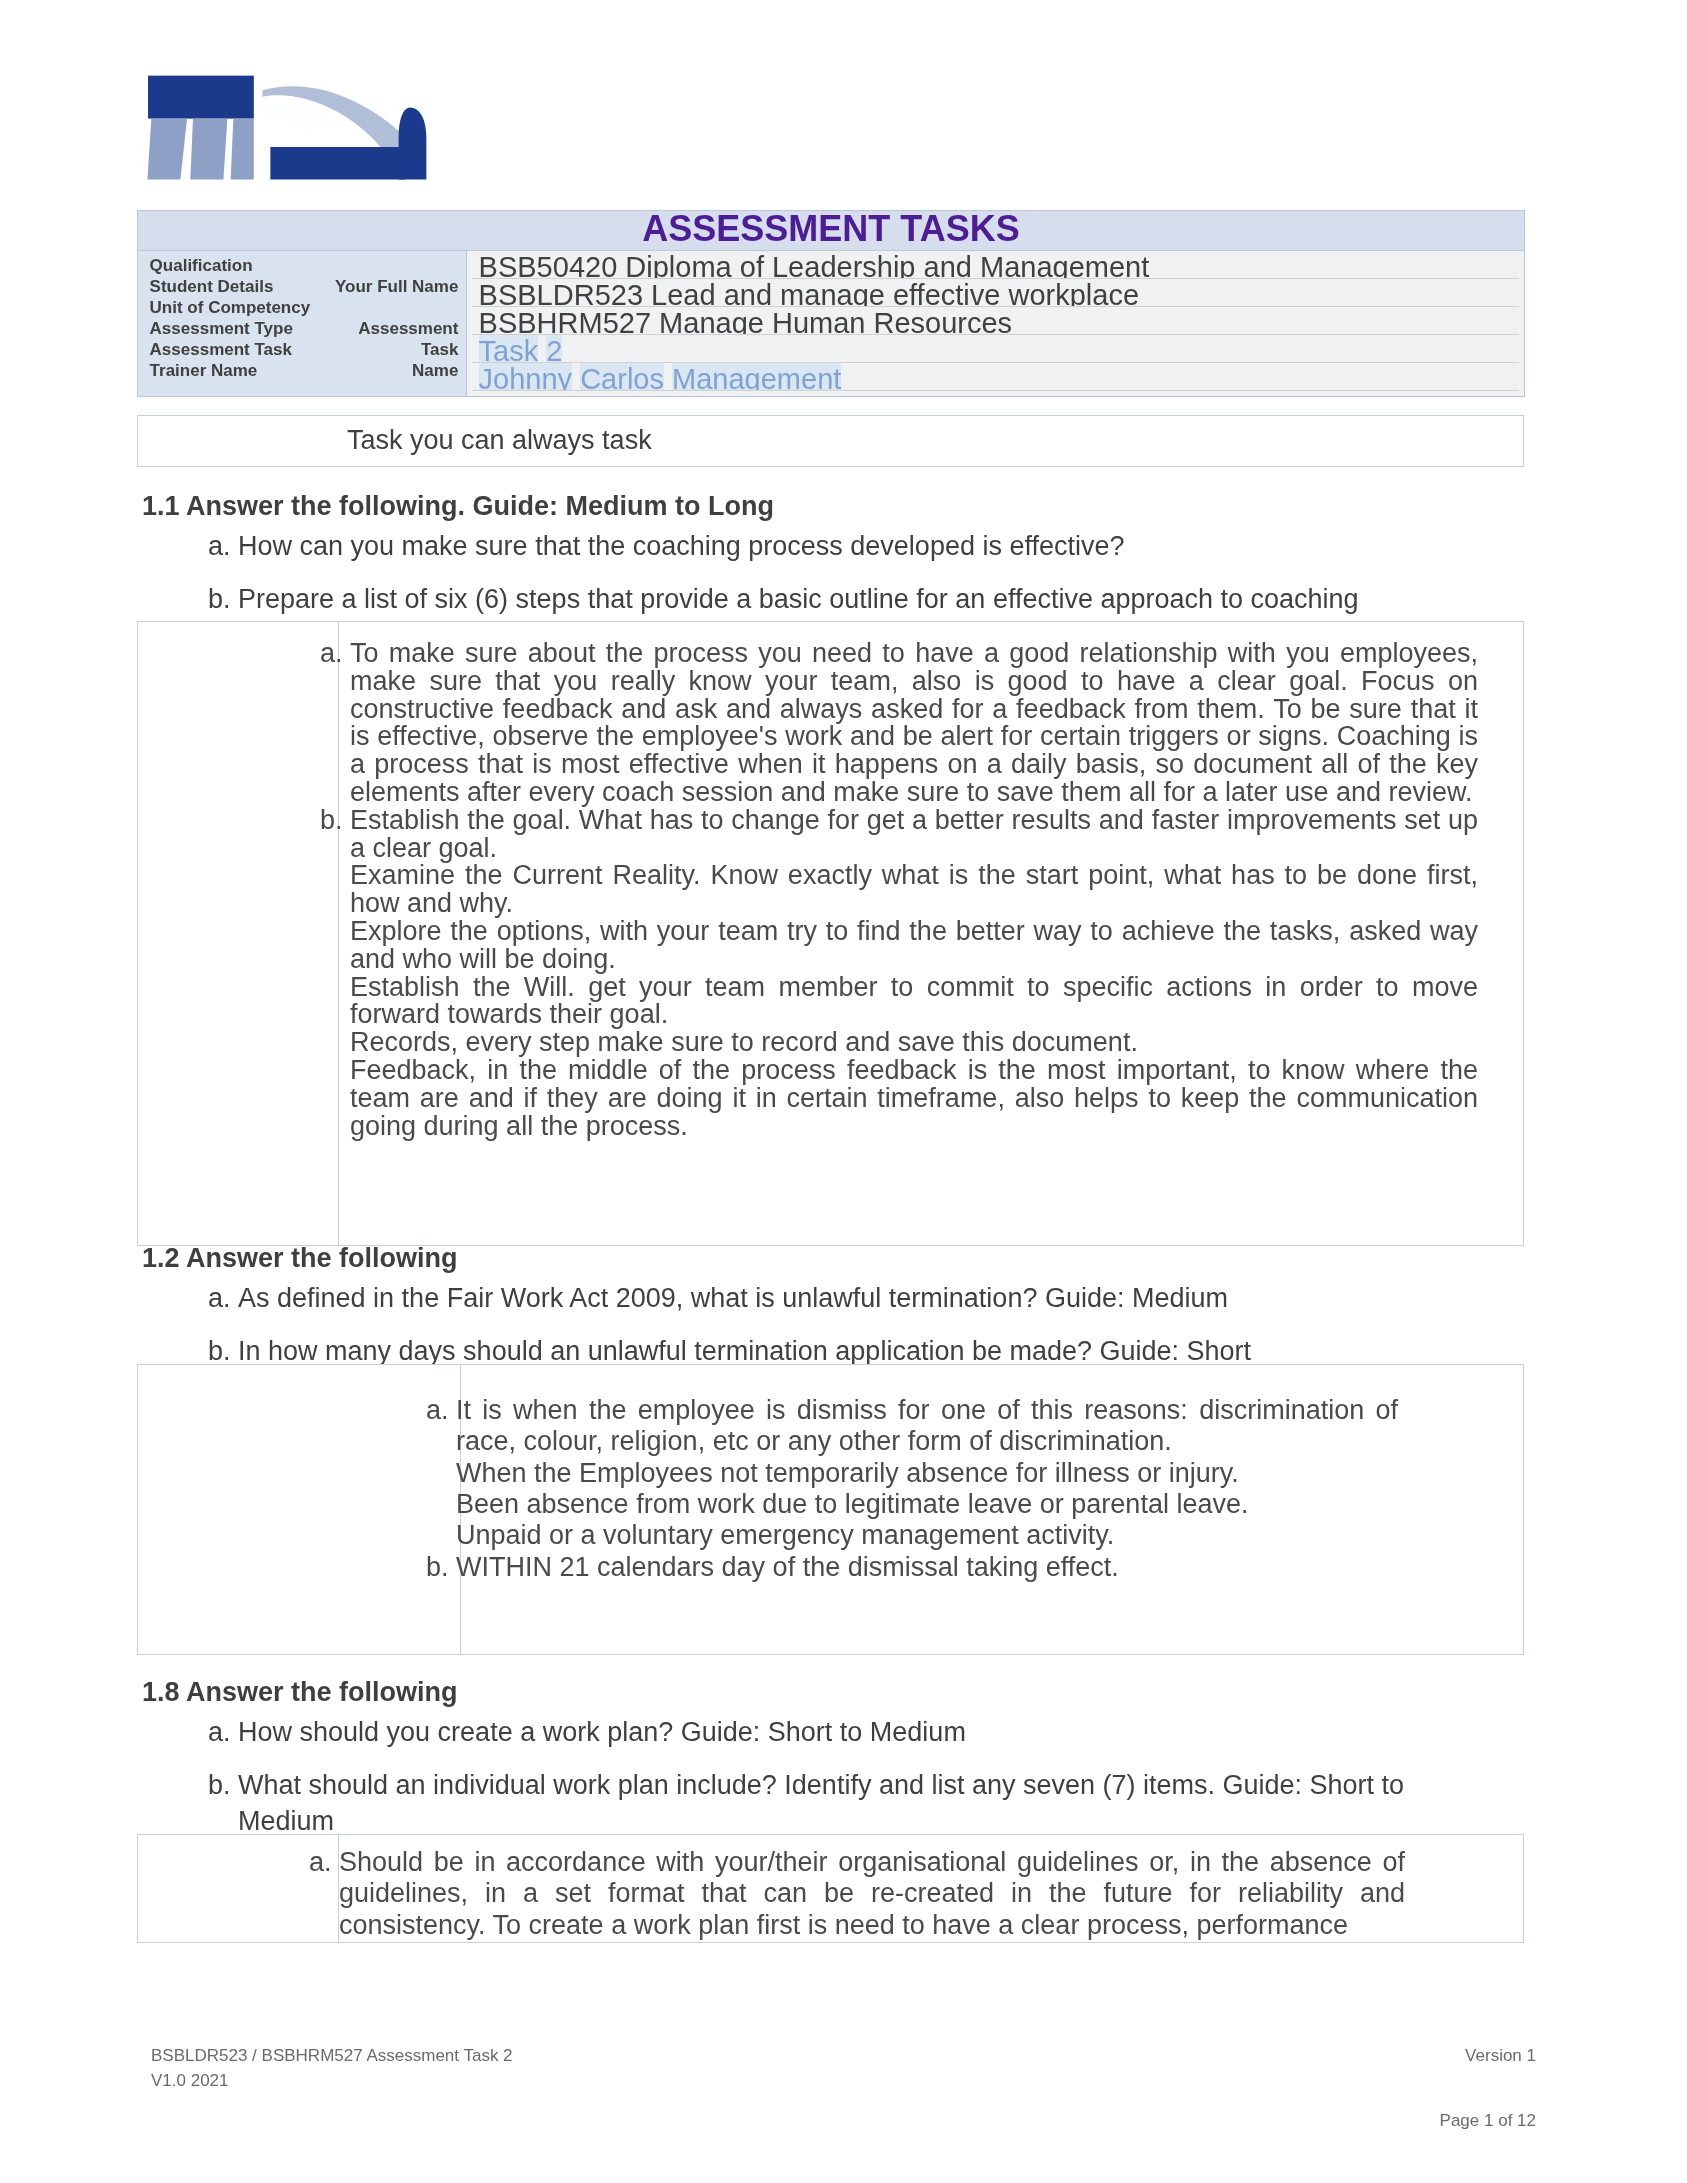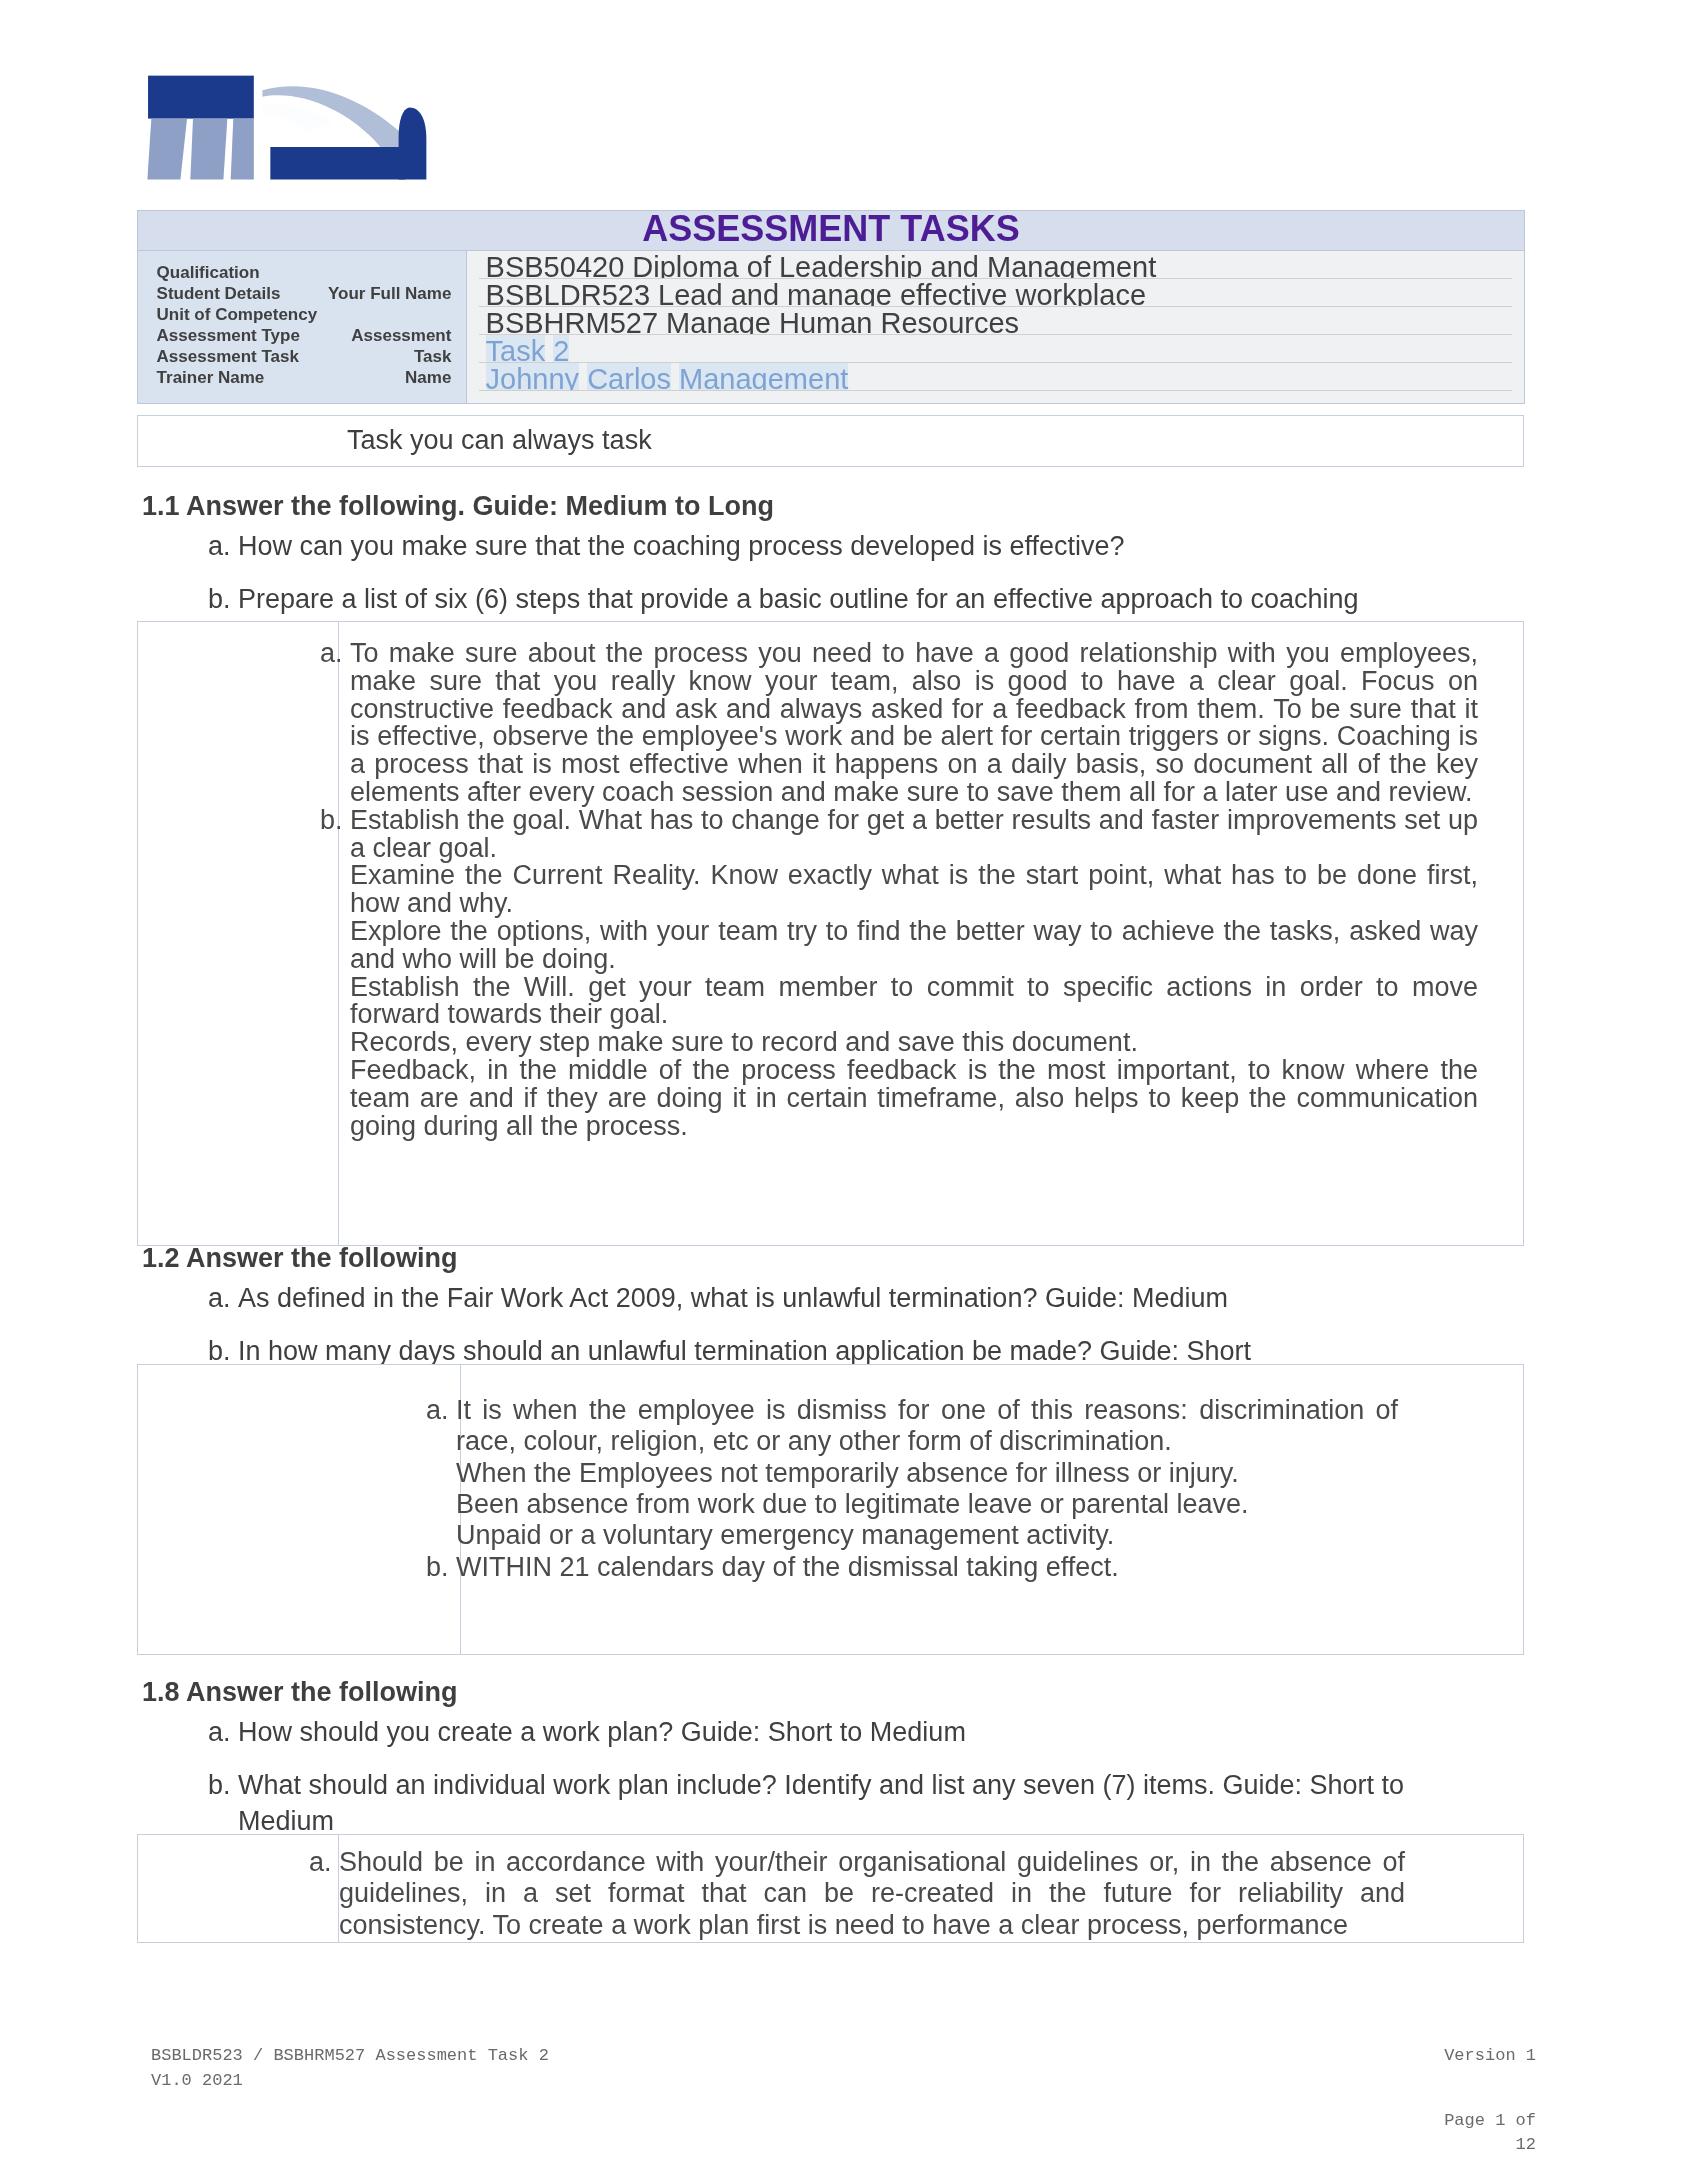--- a/index.html
+++ b/index.html
@@ -3,38 +3,38 @@
 <meta charset="utf-8">
 <style>
   html,body{margin:0;padding:0;background:#ffffff;}
   body{width:1687px;height:2183px;font-family:"Liberation Sans",sans-serif;color:#3f3f3f;}
   .page{position:relative;width:1687px;height:2183px;overflow:hidden;}
 
   .logo{position:absolute;left:146px;top:73px;}
 
   
   .hdr-tbl{position:absolute;left:137px;top:210px;width:1387px;border-collapse:collapse;table-layout:fixed;}
-  .hdr-tbl>tbody>tr>td{border:0.7px solid #bcc8da;vertical-align:top;padding:12px;}
+  .hdr-tbl>tbody>tr>td{border:0.7px solid #bcc8da;vertical-align:top;padding:5px;}
   .title-cell{background:#d6dded;height:33px;text-align:center;font-weight:bold;font-size:36px;color:#4c1d95;padding:0 0 2.6px !important;line-height:1.0;}
   .leftcol{background:#d9e2ef;width:329px;}
   .rightcol{background:#f0f1f3;padding-top:0 !important;}
   .in-tbl{width:100%;border-collapse:collapse;table-layout:fixed;}
   .in-tbl td{font-size:17px;padding:0.7px 2.6px 0.7px 6.6px;color:#404040;border:none;vertical-align:top;line-height:1.15;white-space:nowrap;}
   .in-lbl{width:139px;font-weight:bold;}
   .in-val{font-weight:bold;text-align:right;}
   .rightcol .r{font-size:29px;padding:0 6.6px;color:#404040;line-height:1.17;height:28px;box-sizing:border-box;white-space:nowrap;overflow:hidden;border-bottom:0.7px solid #d0d0d0;}
   .bluehl{color:#7ea3d2;}
   .bluehl>span{background:#dbe6f3;}
 
   
   .box{position:absolute;border:0.7px solid #c6cfdd;background:#fff;box-sizing:border-box;}
   .txt{position:absolute;font-size:27px;color:#3f3f3f;line-height:1.35;}
   .bold{font-weight:bold;}
   .ans{position:absolute;font-size:27px;color:#4a4a4a;text-align:justify;line-height:1.03;}
-  .footer{position:absolute;font-size:17px;color:#6a6a6a;line-height:1.45;font-family:Liberation Mono, monospace;}
+  .footer{position:absolute;font-size:17px;color:#6a6a6a;line-height:1.45;}
   ol.alpha{list-style-type:lower-alpha;margin:0;padding:0 0 0 44px;}
   .txt ol.alpha{padding-left:44px;}
   .txt ol.alpha>li{padding-left:0;}
   ol.alpha > li{margin-bottom:16.5px;}
   .ans ol.alpha > li{margin-bottom:0;}
   ul.none{list-style:none;margin:0;padding:0;}
   .vdiv{position:absolute;width:0.7px;background:#c6cfdd;}
 </style>
 </head>
 <body>

